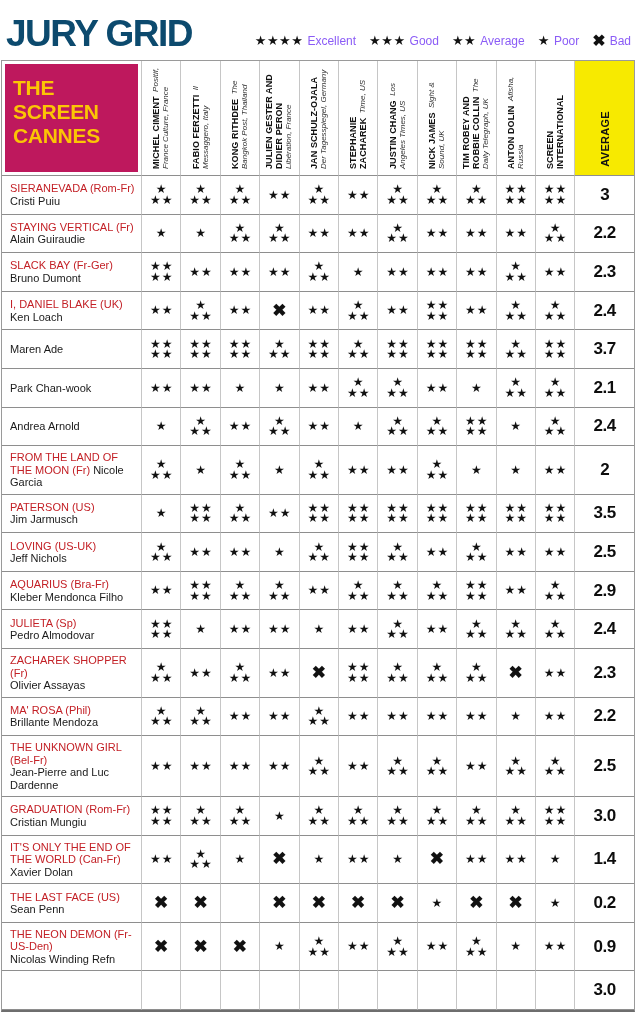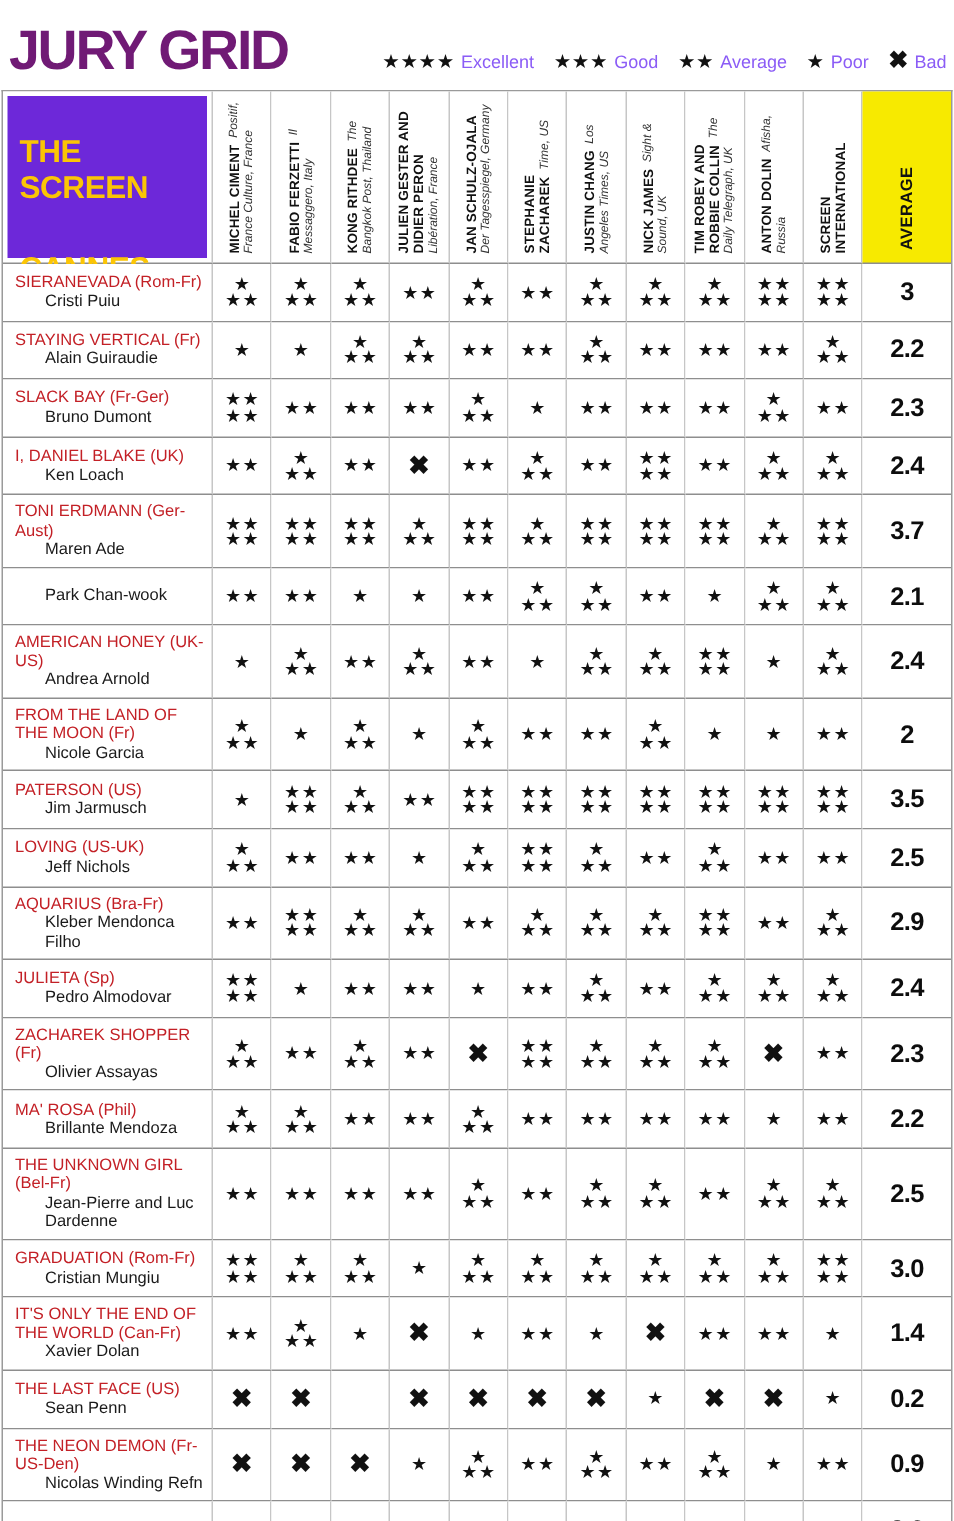--- a/index.html
+++ b/index.html
@@ -10,21 +10,21 @@
     -webkit-font-smoothing:antialiased;
   }
   .page { width:636px; height:1014px; background:#fff; }
 
   
   .masthead {
     display:flex; align-items:flex-end; justify-content:space-between;
     padding:8px 5px 9px 6px; height:60px;
   }
   .page-title {
-    color:#701a75; font-size:37px; font-weight:bold;
+    color:#0c4a6e; font-size:37px; font-weight:bold;
     letter-spacing:-1.5px; line-height:34px;
   }
   .legend { display:flex; align-items:center; gap:13px; padding-bottom:3px; }
   .legend-item { display:flex; align-items:center; gap:4px; }
   .legend-stars { font-size:13px; letter-spacing:0.5px; color:#111; white-space:nowrap; }
   .legend-cross { font-size:16px; font-weight:bold; color:#111; line-height:13px; }
   .legend-label { font-size:12px; color:#8b5cf6; }
 
   
   .grid {
@@ -33,22 +33,22 @@
     grid-template-columns:140px repeat(11, 39.4px) 1fr;
     border:1px solid #9a9a9a;
     border-bottom:2px solid #6e6e6e;
   }
   .cell { border-right:1px solid #c6c6c6; border-bottom:1px solid #8e8e8e; background:#fff; }
   .last-col { border-right:none; }
 
   
   .corner-cell { padding:3px 3px 3px 3px; height:115px; }
   .corner-box {
-    background:#6d28d9; width:100%; height:100%;
-    padding:26px 8px; display:flex; flex-direction:column; justify-content:flex-start;gap:30px;
+    background:#be185d; width:100%; height:100%;
+    padding:12px 8px; display:flex; flex-direction:column; justify-content:flex-start;
   }
   .corner-line { color:#fbc505; font-size:21px; font-weight:bold; line-height:24px; letter-spacing:-0.3px; }
   .critic-cell {
     height:115px; display:flex; justify-content:center; align-items:flex-end;
     padding-bottom:6px; overflow:hidden;
   }
   .vtext {
     writing-mode:vertical-rl; transform:rotate(180deg);
     max-height:106px; text-align:left; line-height:10px;
   }
@@ -58,21 +58,21 @@
   .avg-header-text { writing-mode:vertical-rl; transform:rotate(180deg); font-weight:bold; font-size:11px; color:#111; letter-spacing:0.3px; }
 
   
   .film-cell {
     min-height:38.6px; padding:5px 5px 5px 8px;
     display:flex; flex-direction:column; justify-content:center;
     font-size:11px; line-height:12.5px;
   }
   .film-title { color:#c32026; font-weight:normal;margin-top:24px; }
   .film-country { color:#c32026; font-weight:normal; }
-  .director { color:#1a1a1a;margin-left:20px; }
+  .director { color:#1a1a1a; }
   .rating-cell {
     display:flex; flex-direction:column; justify-content:center; align-items:center;
   }
   .star-line { font-size:12px; line-height:10.5px; letter-spacing:1px; color:#111; white-space:nowrap; text-indent:1px; }
   .bad-cross { font-size:17px; font-weight:bold; color:#111; line-height:16px; }
   .avg-cell {
     display:flex; justify-content:center; align-items:center;
     font-size:17px; font-weight:bold; color:#0d0d0d; letter-spacing:-0.5px;
   }
 </style>
@@ -270,21 +270,20 @@
         </div><div class="cell rating-cell">
           <div class="star-line">★★</div>
         </div><div class="cell rating-cell">
           <div class="star-line">★</div>
           <div class="star-line">★★</div>
         </div><div class="cell rating-cell">
           <div class="star-line">★</div>
           <div class="star-line">★★</div>
         </div><div class="cell avg-cell last-col">2.4</div></div>
       <div style="display: contents;"><div class="cell film-cell">
-          <div><span class="film-title">TONI ERDMANN</span> <span class="film-country">(Ger-Aust)</span></div>
           <div class="director">Maren Ade</div>
         </div><div class="cell rating-cell">
           <div class="star-line">★★</div>
           <div class="star-line">★★</div>
         </div><div class="cell rating-cell">
           <div class="star-line">★★</div>
           <div class="star-line">★★</div>
         </div><div class="cell rating-cell">
           <div class="star-line">★★</div>
           <div class="star-line">★★</div>
@@ -336,21 +335,20 @@
         </div><div class="cell rating-cell">
           <div class="star-line">★</div>
         </div><div class="cell rating-cell">
           <div class="star-line">★</div>
           <div class="star-line">★★</div>
         </div><div class="cell rating-cell">
           <div class="star-line">★</div>
           <div class="star-line">★★</div>
         </div><div class="cell avg-cell last-col">2.1</div></div>
       <div style="display: contents;"><div class="cell film-cell">
-          <div><span class="film-title">AMERICAN HONEY</span> <span class="film-country">(UK-US)</span></div>
           <div class="director">Andrea Arnold</div>
         </div><div class="cell rating-cell">
           <div class="star-line">★</div>
         </div><div class="cell rating-cell">
           <div class="star-line">★</div>
           <div class="star-line">★★</div>
         </div><div class="cell rating-cell">
           <div class="star-line">★★</div>
         </div><div class="cell rating-cell">
           <div class="star-line">★</div>

